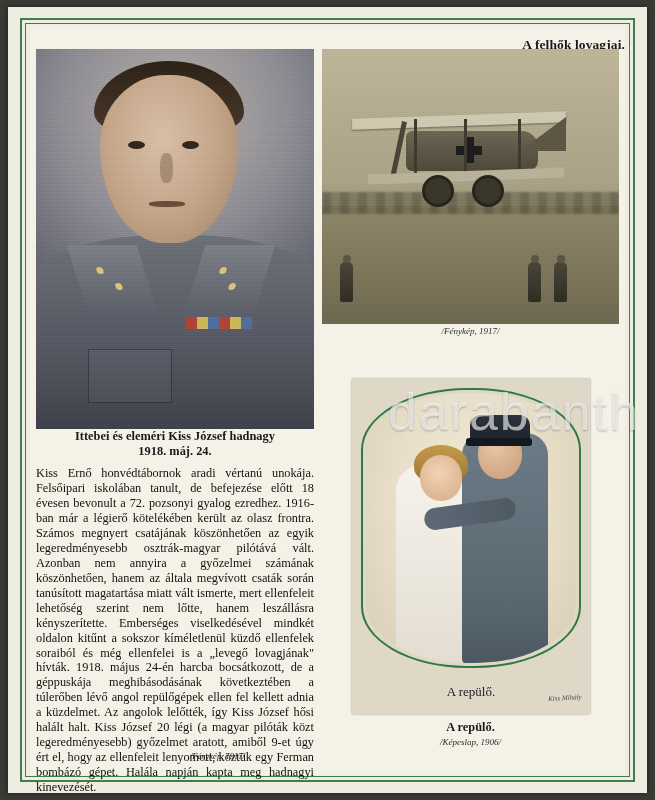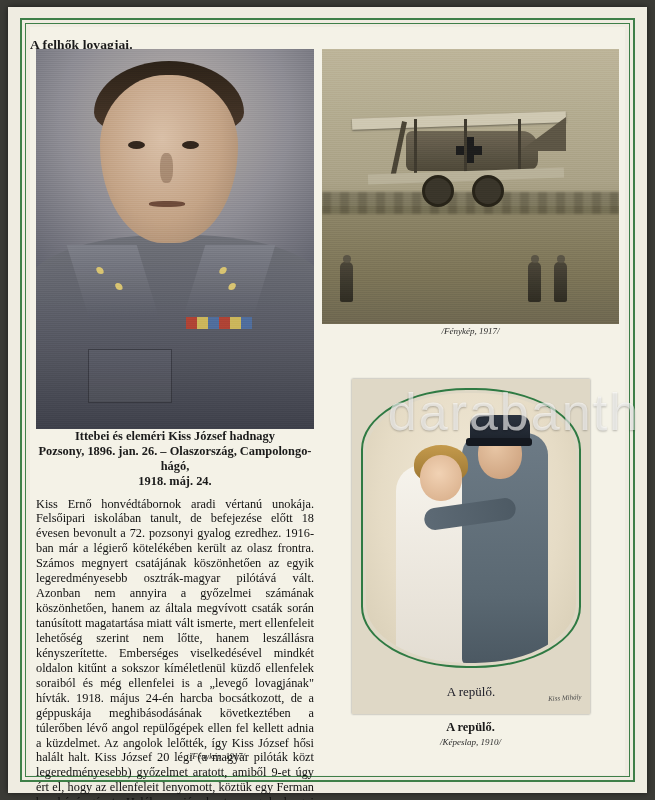--- a/index.html
+++ b/index.html
@@ -59,21 +59,21 @@
     box-sizing: border-box;
     color: #1a1a1a;
   }
 
   
   .top-title {
     position: absolute;
     top: 10px;
     left: 0;
     width: 100%;
-    text-align: left;
+    text-align: right;
     font-size: 13.5px;
     font-weight: bold;
     letter-spacing: .1px;
   }
 
   
   .left-col {
     position: absolute;
     left: 6px;
     top: 22px;
@@ -462,21 +462,20 @@
           <div class="face"></div>
           <div class="eye l"></div>
           <div class="eye r"></div>
           <div class="nose"></div>
           <div class="mouth"></div>
           <div class="photo-grain"></div>
         </div>
 
         <div class="caption">
           <div>Ittebei és eleméri Kiss József hadnagy</div>
-          <div>Pozsony, 1896. jan. 26. – Olaszország, Campolongo-hágó,</div>
           <div>1918. máj. 24.</div>
         </div>
 
         <div class="body-text">
           <p>Kiss Ernő honvédtábornok aradi vértanú unokája. Felsőipari iskolában tanult, de befejezése előtt 18 évesen bevonult a 72. pozsonyi gyalog ezredhez. 1916-ban már a légierő kötelékében került az olasz frontra. Számos megnyert csatájának köszönhetően az egyik legeredményesebb osztrák-magyar pilótává vált. Azonban nem annyira a győzelmei számának köszönhetően, hanem az általa megvívott csaták során tanúsított magatartása miatt vált ismerte, mert ellenfeleit lehetőség szerint nem lőtte, hanem leszállásra kényszerítette. Emberséges viselkedésével mindkét oldalon kitűnt a sokszor kíméletlenül küzdő ellenfelek soraiból és még ellenfelei is a „levegő lovagjának" hívták. 1918. május 24-én harcba bocsátkozott, de a géppuskája meghibásodásának következtében a túlerőben lévő angol repülőgépek ellen fel kellett adnia a küzdelmet. Az angolok lelőtték, így Kiss József hősi halált halt. Kiss József 20 légi (a magyar pilóták közt legeredményesebb) győzelmet aratott, amiből 9-et úgy ért el, hogy az ellenfeleit lenyomott, köztük egy Ferman bombázó gépet. Halála napján kapta meg hadnagyi kinevezését.</p>
         </div>
       </div>
 
       <div class="fig-credit-left">/Fénykép, 1917/</div>
 
@@ -518,19 +517,19 @@
             <div class="woman-head"></div>
             <div class="officer-head"></div>
             <div class="officer-cap"></div>
           </div>
           <div class="pc-border"></div>
           <div class="pc-signature">Kiss Mihály</div>
           <div class="pc-title">A repülő.</div>
         </div>
 
         <div class="caption" style="margin-top:6px;">A repülő.</div>
-        <div class="caption-sub">/Képeslap, 1910/</div>
+        <div class="caption-sub">/Képeslap, 1906/</div>
       </div>
 
       <div class="watermark">darabanth</div>
     </div>
   </div>
 </div>
 
 </body></html>

